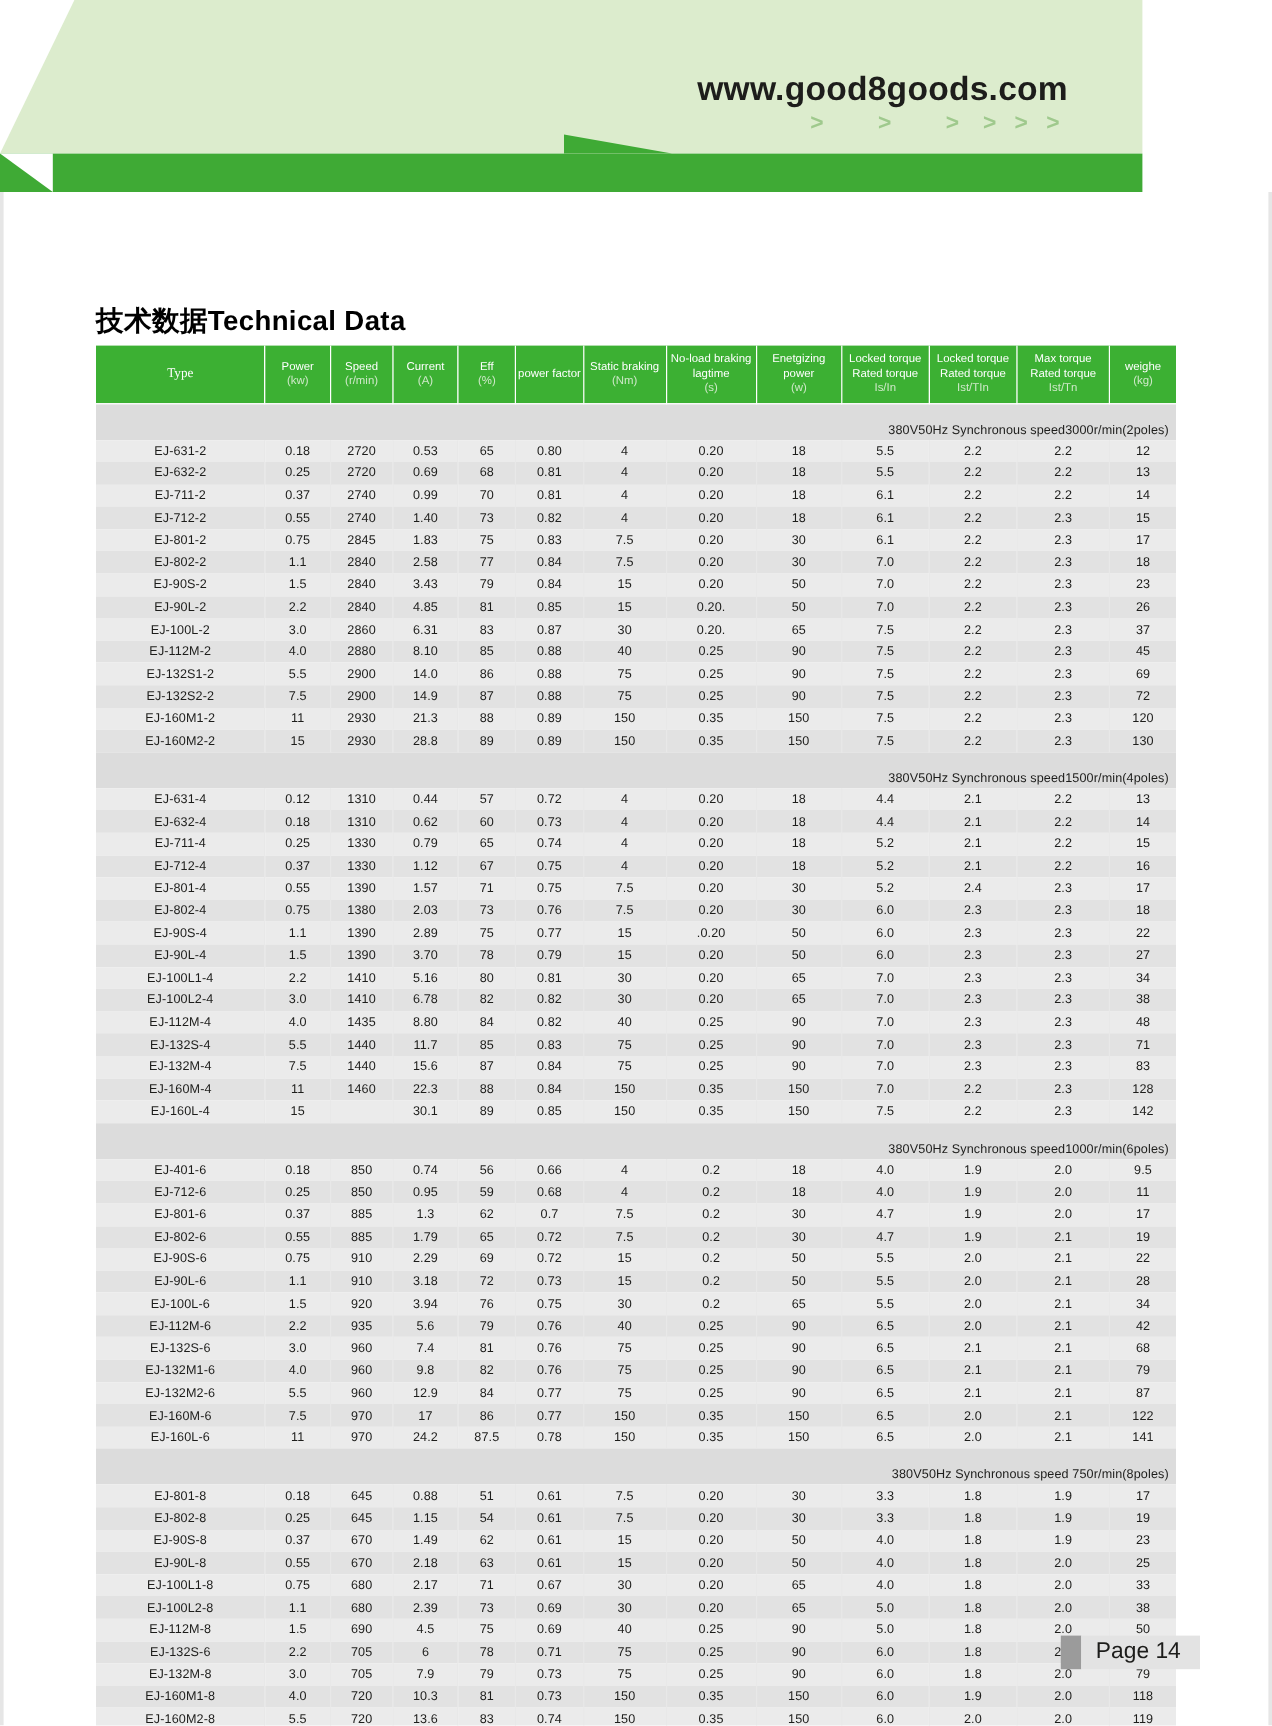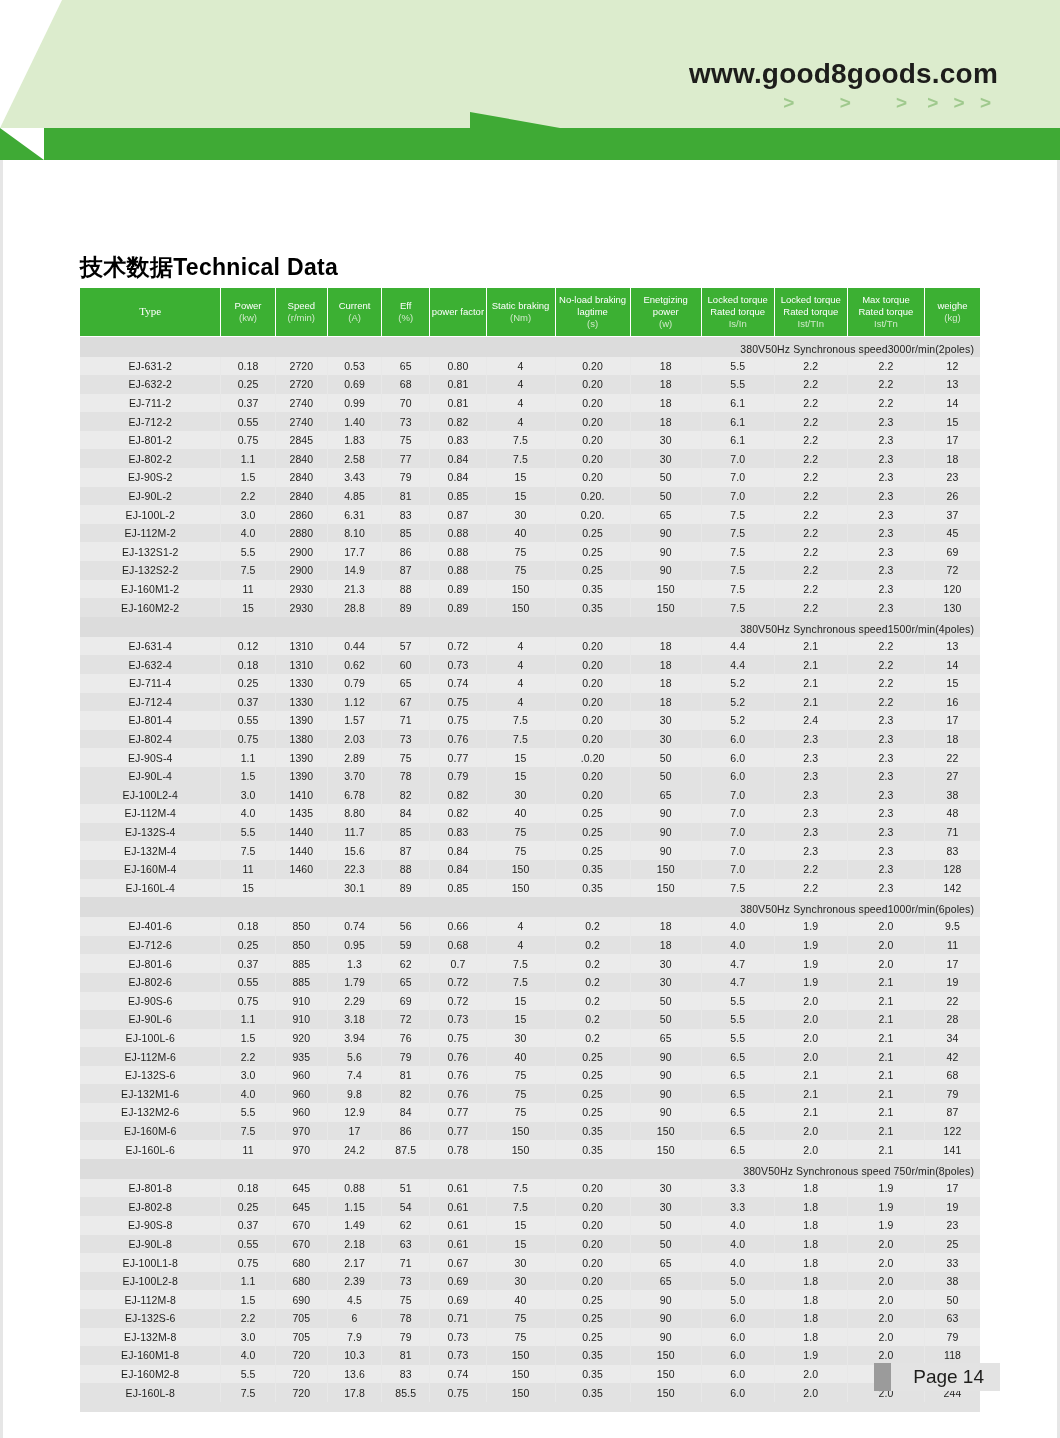--- a/index.html
+++ b/index.html
@@ -10,21 +10,21 @@
     background: #ffffff;
     font-family: "Liberation Sans", sans-serif;
     position: relative;
     overflow: hidden;
   }
 
   
   .banner {
     position: absolute;
     top: 0; left: 0;
-    width: 1060px;
+    width: 952px;
     height: 160px;
     overflow: hidden;
   }
   .banner-bg {
     position: absolute;
     top: 0; left: 0;
     width: 1060px;
     height: 128px;
     background: #dceccd;
   }
@@ -126,21 +126,21 @@
   table.data th .sub { color: #cfe9c9; }
   table.data th.type-col { font-size: 11px; font-family: Liberation Serif, serif; }
 
   td { text-align: center; }
 
   tr.band td {
     background: #dcdcdc;
     font-size: 10.5px;
     color: #1d1d1b;
     text-align: right;
-    padding: 6px 6px 2px 0;
+    padding: 16px 6px 2px 0;
     height: 16px;
     letter-spacing: 0.1px;
   }
 
   tr.data-row td {
     font-size: 10.5px;
     color: #1d1d1b;
     height: 18.6px;
     padding: 0;
     border-right: 1px solid #e8e8e8;
@@ -166,21 +166,21 @@
     height: 30px;
   }
   .footer-swatch {
     width: 17px; height: 28px;
     background: #9b9b9b;
   }
   .footer-label {
     background: #e3e3e3;
     color: #1d1d1b;
     font-size: 19px;
-    padding: 3px 16px 4px 22px;
+    padding: 3px 16px 4px 12px;
     height: 28px;
     display: flex;
     align-items: center;
   }
 </style>
 </head>
 <body>
 
 <div class="banner">
   <div class="banner-bg"></div>
@@ -421,21 +421,21 @@
           <td>90</td>
           <td>7.5</td>
           <td>2.2</td>
           <td>2.3</td>
           <td>45</td>
         </tr>
         <tr class="data-row odd">
           <td class="type-cell">EJ-132S1-2</td>
           <td>5.5</td>
           <td>2900</td>
-          <td>17.7</td>
+          <td>14.0</td>
           <td>86</td>
           <td>0.88</td>
           <td>75</td>
           <td>0.25</td>
           <td>90</td>
           <td>7.5</td>
           <td>2.2</td>
           <td>2.3</td>
           <td>69</td>
         </tr>
@@ -599,20 +599,35 @@
           <td>3.70</td>
           <td>78</td>
           <td>0.79</td>
           <td>15</td>
           <td>0.20</td>
           <td>50</td>
           <td>6.0</td>
           <td>2.3</td>
           <td>2.3</td>
           <td>27</td>
+        </tr>
+        <tr class="data-row odd">
+          <td class="type-cell">EJ-100L1-4</td>
+          <td>2.2</td>
+          <td>1410</td>
+          <td>5.16</td>
+          <td>80</td>
+          <td>0.81</td>
+          <td>30</td>
+          <td>0.20</td>
+          <td>65</td>
+          <td>7.0</td>
+          <td>2.3</td>
+          <td>2.3</td>
+          <td>34</td>
         </tr>
         <tr class="data-row even">
           <td class="type-cell">EJ-100L2-4</td>
           <td>3.0</td>
           <td>1410</td>
           <td>6.78</td>
           <td>82</td>
           <td>0.82</td>
           <td>30</td>
           <td>0.20</td>

